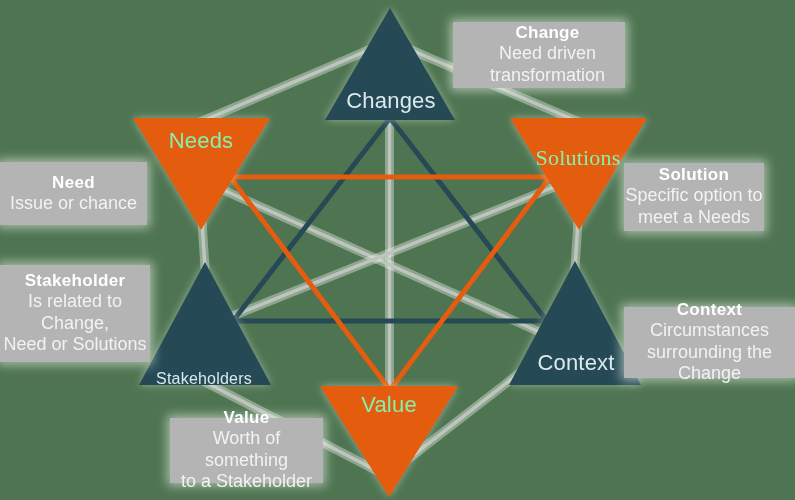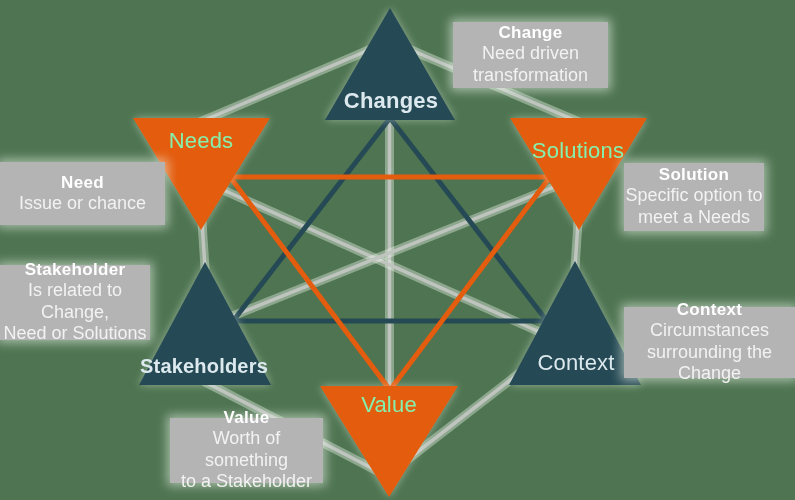--- a/index.html
+++ b/index.html
@@ -71,39 +71,39 @@
     <polygon class="outline-orange" points="230,177 550,177 390,390"></polygon>
 
     <polygon class="tri dark" points="390,8 455,120 325,120"></polygon>
     <polygon class="tri orange" points="133,118 270,118 201,230"></polygon>
     <polygon class="tri orange" points="510,118 647,118 579,230"></polygon>
     <polygon class="tri dark" points="205,262 271,385 139,385"></polygon>
     <polygon class="tri dark" points="575,261 641,385 509,385"></polygon>
     <polygon class="tri orange" points="320,386 458,386 389,497"></polygon>
   </svg>
 
-  <div class="tri-label on-dark" style="left:391px;top:101px;font-weight:bold;">Changes</div>
+  <div class="tri-label on-dark" style="left:391px;top:101px;">Changes</div>
   <div class="tri-label" style="left:201px;top:141px;">Needs</div>
-  <div class="tri-label" style="left:578px;top:151px;">Solutions</div>
-  <div class="tri-label on-dark" style="left:204px;top:366px;font-size:20px;font-weight:bold;">Stakeholders</div>
+  <div class="tri-label" style="left:578px;top:158px;font-family:Liberation Serif, serif;">Solutions</div>
+  <div class="tri-label on-dark" style="left:204px;top:379px;font-size:16px;">Stakeholders</div>
   <div class="tri-label on-dark" style="left:576px;top:363px;">Context</div>
   <div class="tri-label" style="left:389px;top:405px;">Value</div>
 
-  <div class="callout" style="left:453px;top:22px;width:155px;height:66px;">
+  <div class="callout" style="left:453px;top:22px;width:155px;height:66px;padding-left:17px;">
     <div class="callout-title">Change</div>
     <div class="callout-desc">Need driven
 transformation</div>
   </div>
 
-  <div class="callout" style="left:0px;top:162px;width:165px;height:63px;">
+  <div class="callout" style="left:0px;top:162px;width:147px;height:63px;">
     <div class="callout-title">Need</div>
     <div class="callout-desc">Issue or chance</div>
   </div>
 
-  <div class="callout" style="left:0px;top:265px;width:150px;height:75px;">
+  <div class="callout" style="left:0px;top:265px;width:150px;height:97px;">
     <div class="callout-title">Stakeholder</div>
     <div class="callout-desc">Is related to Change,
 Need or Solutions</div>
   </div>
 
   <div class="callout" style="left:624px;top:163px;width:140px;height:68px;">
     <div class="callout-title">Solution</div>
     <div class="callout-desc">Specific option to
 meet a Needs</div>
   </div>

